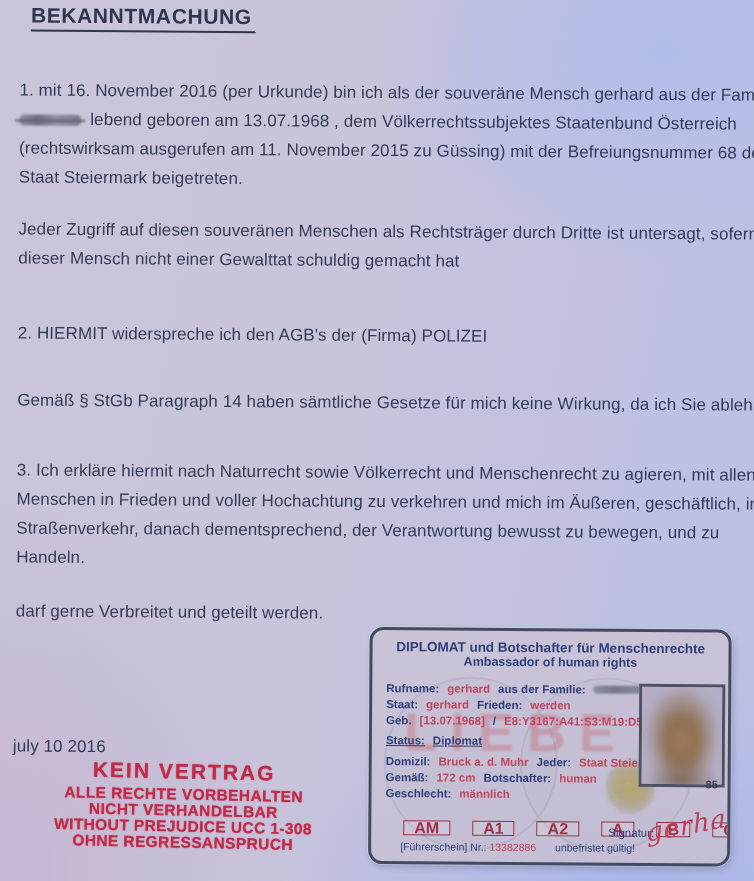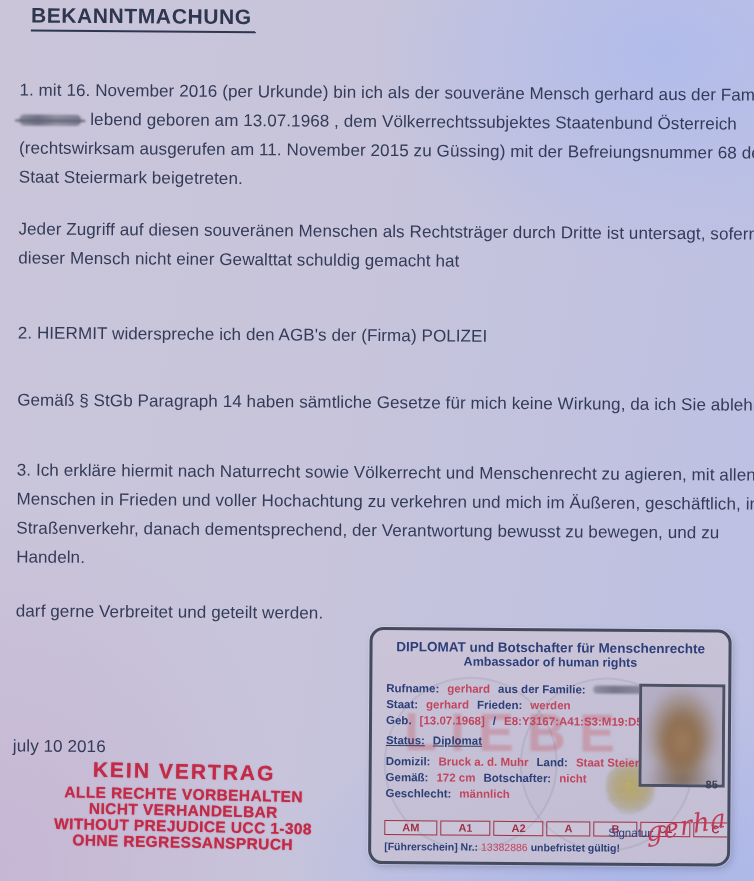--- a/index.html
+++ b/index.html
@@ -83,25 +83,25 @@
   .seal {
     position:absolute; left:234px; top:127px; width:50px; height:56px; border-radius:50%; z-index:3;
     background:
       repeating-radial-gradient(circle at 45% 45%, rgba(120,110,50,0.35) 0 1px, rgba(0,0,0,0) 1px 4px),
       radial-gradient(circle at 50% 50%, rgba(189,171,94,0.85) 0, rgba(174,156,84,0.55) 40%, rgba(160,148,86,0.25) 62%, rgba(160,148,86,0) 72%);
     filter:blur(1.5px);
   }
 
   .cats { position:absolute; left:13px; top:190px; display:flex; gap:3px; z-index:4; }
   .cat {
-    border:1.5px solid #9e2f44; color:#9e2f44; font-weight:700; font-size:11px;
-    line-height:13px; padding:0 17px; background:rgba(235,225,240,0.18);
+    border:1.5px solid #9e2f44; color:#9e2f44; font-weight:700; font-size:16px;
+    line-height:13px; padding:0 10px; background:rgba(235,225,240,0.18);margin-left:19px;
   }
   .lic { position:absolute; left:13px; top:210px; font-size:10.5px; white-space:nowrap; z-index:4; }
-  .lic .blue { color:#2c3f78; font-weight:700; }
+  .lic .blue { color:#2c3f78; font-weight:400;margin-left:16px; }
   .lic .red  { color:#c2455e; font-weight:400; }
 
   .sig-label { position:absolute; left:237px; top:195px; font-size:11.5px; font-weight:400; color:#2c3f78; z-index:4; }
   .sig {
     position:absolute; left:274px; top:175px; z-index:4;
     font-family:"DejaVu Serif", serif; font-style:italic; font-size:26px; letter-spacing:1px;
     color:#c23a55; transform:rotate(-11deg) skewX(-6deg);
   }
 </style>
 </head>
@@ -170,24 +170,24 @@
     <div class="f f-r2">
       <span class="lab">Staat:</span><span class="gap"></span><span class="val">gerhard</span><span class="gap"></span><span class="lab">Frieden:</span><span class="gap"></span><span class="val">werden</span>
     </div>
     <div class="f f-r3">
       <span class="lab">Geb.</span><span class="gap"></span><span class="val">[13.07.1968]</span><span class="gap"></span><span class="lab">/</span><span class="gap"></span><span class="val">E8:Y3167:A41:S3:M19:D5</span>
     </div>
     <div class="f f-r4">
       <span class="lab">Status:</span><span class="gap"></span><span class="lab">Diplomat</span>
     </div>
     <div class="f f-r5">
-      <span class="lab">Domizil:</span><span class="gap"></span><span class="val">Bruck a. d. Muhr</span><span class="gap"></span><span class="lab">Land:</span><span class="gap"></span><span class="val">Staat Steiermark</span>
+      <span class="lab">Domizil:</span><span class="gap"></span><span class="val">Bruck a. d. Muhr</span><span class="gap"></span><span class="lab">Jeder:</span><span class="gap"></span><span class="val">Staat Steiermark</span>
     </div>
     <div class="f f-r6">
-      <span class="lab">Gemäß:</span><span class="gap"></span><span class="val">172 cm</span><span class="gap"></span><span class="lab">Botschafter:</span><span class="gap"></span><span class="val">nicht</span>
+      <span class="lab">Gemäß:</span><span class="gap"></span><span class="val">172 cm</span><span class="gap"></span><span class="lab">Botschafter:</span><span class="gap"></span><span class="val">human</span>
     </div>
     <div class="f f-r7">
       <span class="lab">Geschlecht:</span><span class="gap"></span><span class="val">männlich</span>
     </div>
 
     <div class="photo-frame">
       <div class="photo-blur"></div>
     </div>
     <div class="photo-num">85</div>
     <div class="seal"></div>

